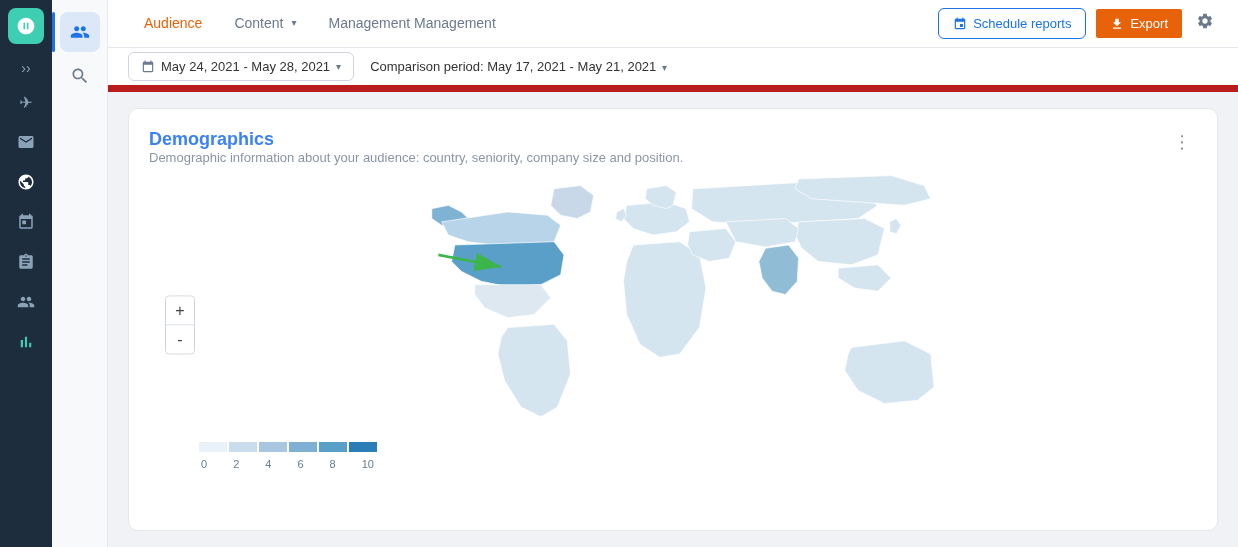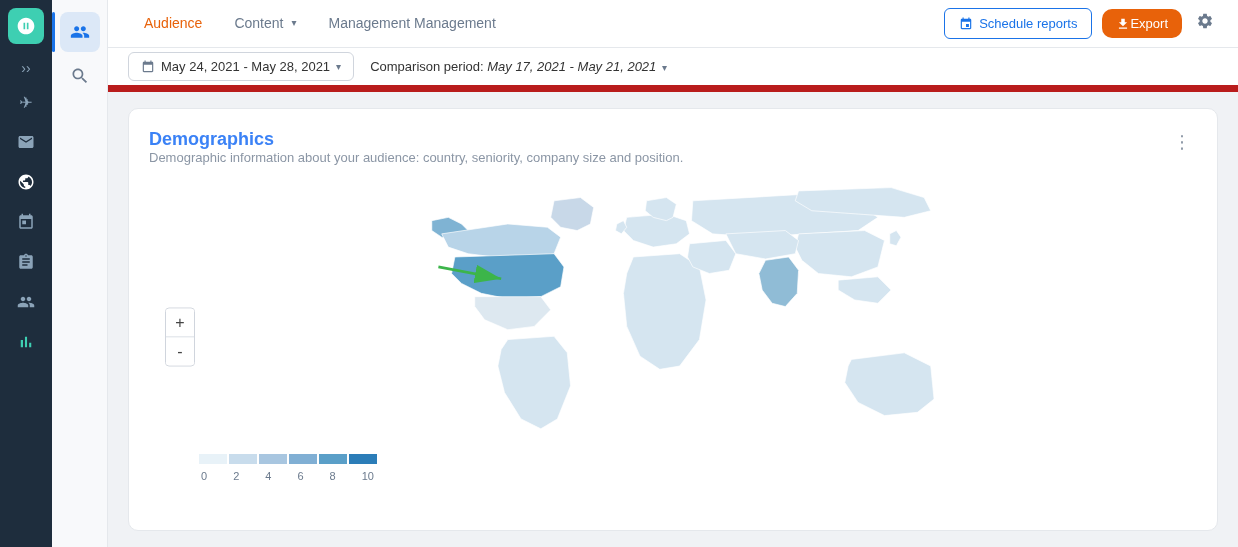--- a/index.html
+++ b/index.html
@@ -117,26 +117,26 @@
       border-radius: 6px;
       font-size: 13px;
       font-weight: 500;
       cursor: pointer;
       display: flex; align-items: center; gap: 6px; text-align: center;
     }
     .btn-export {
       background: #e8620a;
       color: #fff;
       padding: 7px 14px;
-      border-radius: 10px;
+      border-radius: 2px;
       font-size: 13px;
       font-weight: 500;
       cursor: pointer;
       border: none;
-      display: flex; align-items: center; gap: 0;
+      display: flex; align-items: center; gap: 6px;
     }
     .btn-settings {
       background: none;
       border: none;
       color: #6b7a8d;
       font-size: 18px;
       cursor: pointer;
       padding: 4px;
     }
 
@@ -194,21 +194,20 @@
       margin-bottom: 4px;
     }
     .card-title {
       font-size: 18px;
       font-weight: 700;
       color: #3b82f6;
     }
     .card-subtitle {
       font-size: 13px;
       color: #8b96a5;
-      margin-bottom: 12px;
     }
     .card-menu-btn {
       background: none;
       border: none;
       color: #8b96a5;
       font-size: 18px;
       cursor: pointer;
       padding: 2px 6px;
     }
 
@@ -371,21 +370,21 @@
   <div class="filterbar">
     <button class="date-picker-btn">
       <svg width="14" height="14" viewBox="0 0 24 24" fill="#6b7a8d">
           <path d="M19 3h-1V1h-2v2H8V1H6v2H5c-1.1 0-2 .9-2 2v14c0 1.1.9 2 2 2h14c1.1 0 2-.9 2-2V5c0-1.1-.9-2-2-2zm0 16H5V8h14v11z"></path>
         </svg>
       <span>May 24, 2021 - May 28, 2021</span>
       <span style="font-size:10px;color:#6b7a8d;">▾</span>
     </button>
     <div class="comparison-text">
       <span>Comparison period:</span>
-      <span style="color:#333;font-weight:500;font-style:italic;">May 17, 2021 - May 21, 2021</span>
+      <span style="color:#333;font-weight:500;">May 17, 2021 - May 21, 2021</span>
       <span style="font-size:10px;color:#6b7a8d;margin-left:2px;">▾</span>
     </div>
   </div>
 
   <div class="content">
     <div class="card">
       <div class="card-header">
         <div>
           <div class="card-title">Demographics</div>
           <div class="card-subtitle">Demographic information about your audience: country, seniority, company size and position.</div>

